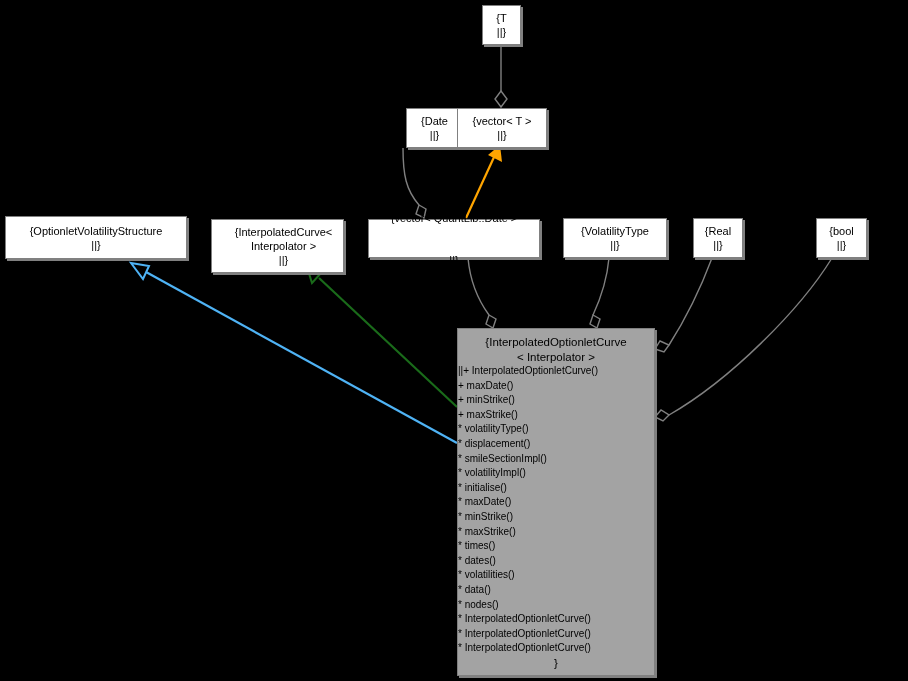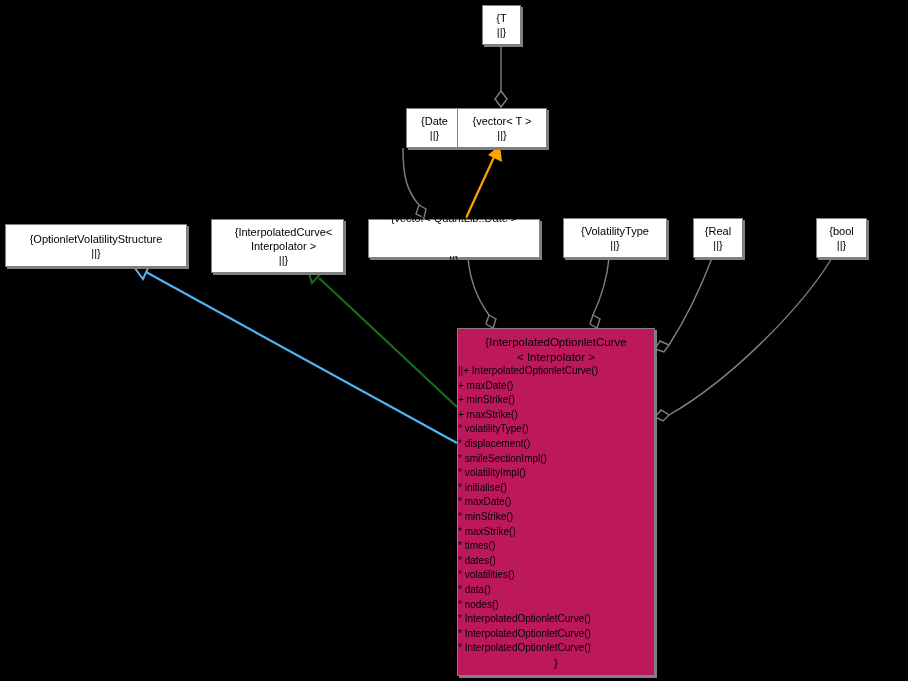--- a/index.html
+++ b/index.html
@@ -2,21 +2,21 @@
 <html><head>
 <meta charset="utf-8">
 <style>
   html,body{margin:0;padding:0;background:#000;}
   #canvas{position:relative;width:908px;height:681px;background:#000;overflow:hidden;
     font-family:"Liberation Sans","DejaVu Sans",sans-serif;}
   .node{position:absolute;box-sizing:border-box;background:#ffffff;border:1px solid #808080;
     box-shadow:2px 2px 0 #808080;display:flex;flex-direction:column;align-items:center;
     justify-content:center;color:#000;font-size:11px;line-height:14px;text-align:center;}
   .node .ln{white-space:nowrap;}
-  .node.main{background:#be185d;border:1px solid #808080;justify-content:flex-start;
+  .node.main{background:#a3a3a3;border:1px solid #808080;justify-content:flex-start;
     align-items:stretch;padding:6px 0 4px 0;}
   .main .title{text-align:center;font-size:11.5px;line-height:14.5px;}
   .main .mem{text-align:left;font-size:10px;line-height:14.6px;white-space:nowrap;}
   .main .closer{text-align:center;font-size:11.5px;line-height:14.6px;}
   svg.edges{position:absolute;left:0;top:0;width:908px;height:681px;pointer-events:none;}
 </style>
 </head>
 <body>
 
 <div id="canvas">
@@ -77,21 +77,21 @@
   <div class="node" style="left:377px;top:108px;width:57px;height:40px;margin-left:29px;">
     <div class="ln">{Date</div>
     <div class="ln">||}</div>
   </div>
 
   <div class="node" style="left:457px;top:108px;width:90px;height:40px;">
     <div class="ln">{vector&lt; T &gt;</div>
     <div class="ln">||}</div>
   </div>
 
-  <div class="node" style="left:5px;top:224px;width:182px;height:43px;">
+  <div class="node" style="left:5px;top:216px;width:182px;height:43px;">
     <div class="ln">{OptionletVolatilityStructure</div>
     <div class="ln">||}</div>
   </div>
 
   <div class="node" style="left:211px;top:219px;width:133px;height:54px;padding-left:12px;">
     <div class="ln">{InterpolatedCurve&lt;</div>
     <div class="ln">Interpolator &gt;</div>
     <div class="ln">||}</div>
   </div>
 

